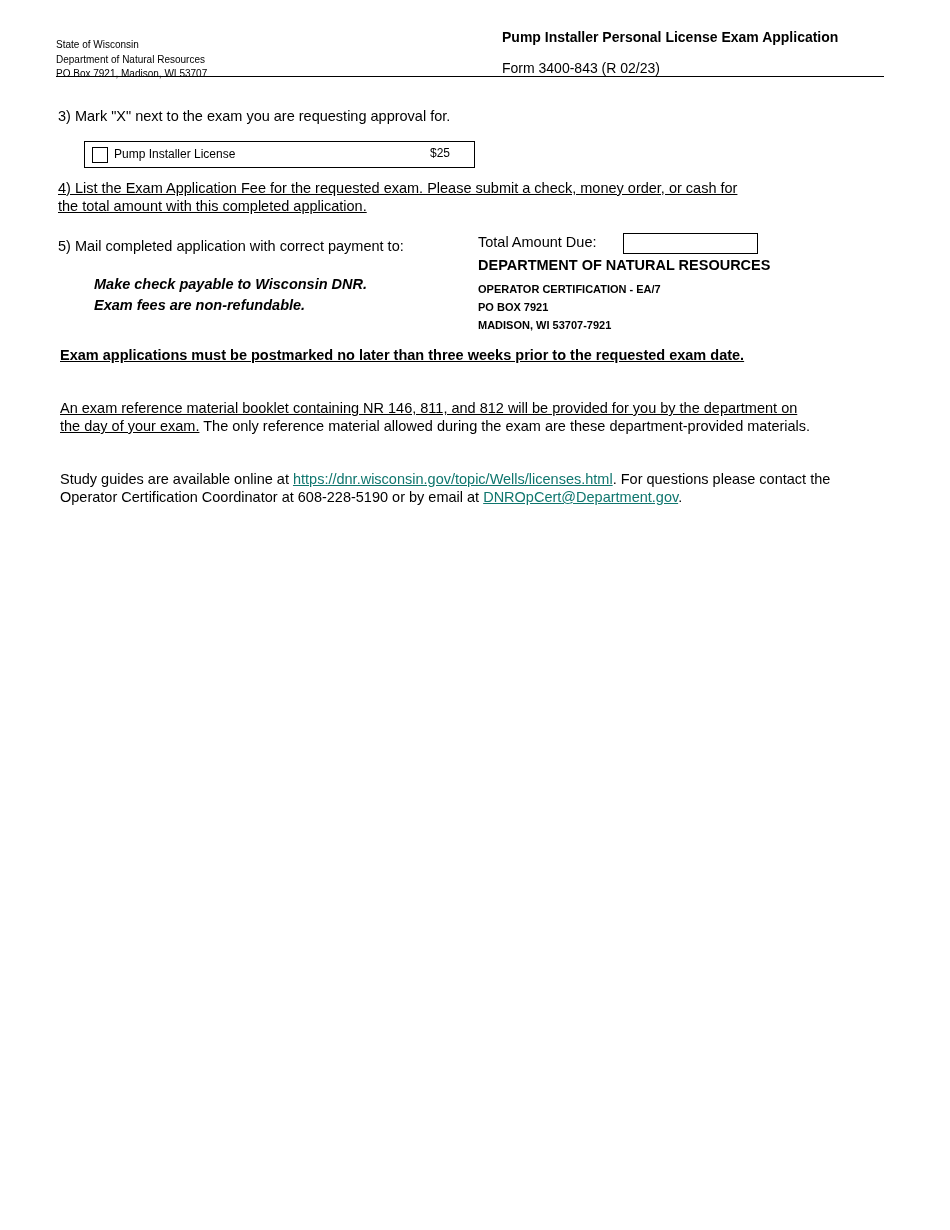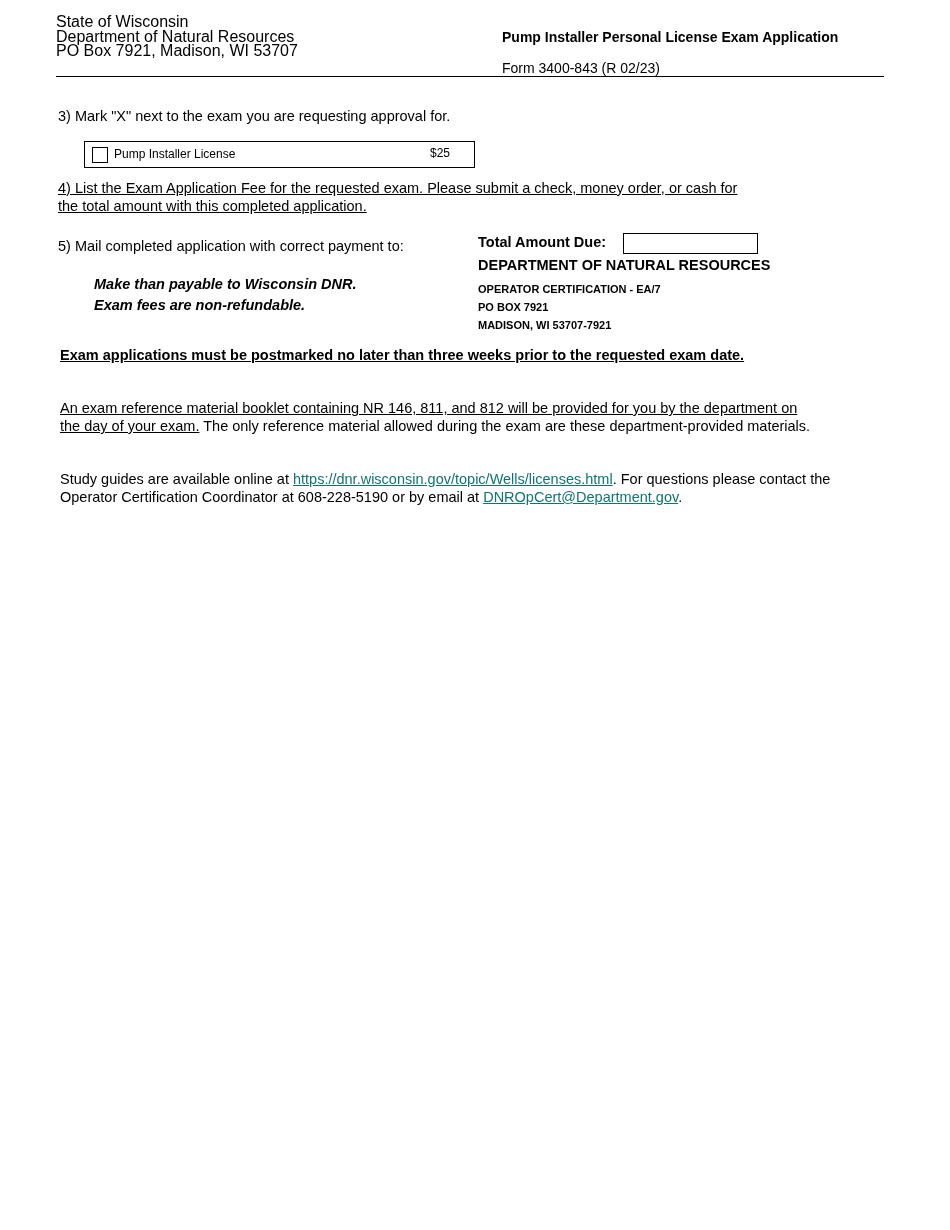--- a/index.html
+++ b/index.html
@@ -1,21 +1,21 @@
 <!DOCTYPE html>
 <html><head>
   <meta charset="utf-8">
   <style>
     html, body { margin: 0; padding: 0; background: #ffffff; }
     body {
       width: 950px; height: 1230px; position: relative; overflow: hidden;
       font-family: "Liberation Sans", sans-serif; color: #000;
     }
     .abs { position: absolute; }
-    .hdr-left { left: 56px; top: 15px; font-size: 16px; line-height: 14.5px; }
+    .hdr-left { left: 56px; top: 38px; font-size: 10px; line-height: 14.5px; }
     .hdr-right { left: 502px; top: 28px; }
     .hdr-title { font-size: 14px; font-weight: bold; line-height: 18px; }
     .hdr-form { font-size: 14px; line-height: 16px; margin-top: 14px; }
     .hdr-rule { left: 56px; top: 76px; width: 828px; height: 0; border-top: 1.3px solid #000; }
 
     .txt { font-size: 14.5px; line-height: 18px; }
     .s3 { left: 58px; top: 107px; }
     .exam-box {
       left: 84px; top: 141px; width: 391px; height: 27px;
       border: 1px solid #000; box-sizing: border-box; text-align: right;
@@ -24,21 +24,21 @@
       position: absolute; left: 7px; top: 5px; width: 16px; height: 16px;
       border: 1px solid #000; box-sizing: border-box; background: #fff; cursor: pointer;
     }
     .exam-label { position: absolute; left: 29px; top: 5px; font-size: 12px; line-height: 14px; }
     .exam-fee { position: absolute; left: 345px; top: 4px; font-size: 12px; line-height: 14px; }
 
     .s4 { left: 58px; top: 179px; width: 760px; text-decoration: underline; }
     .s5 { left: 58px; top: 237px; }
     .payable { left: 94px; top: 274px; font-size: 14.5px; line-height: 21px; font-weight: bold; font-style: italic; }
 
-    .total-label { left: 478px; top: 233px; font-size: 14.5px; font-weight: bold; line-height: 18px; }
+    .total-label { left: 478px; top: 233px; font-size: 14.5px; font-weight: normal; line-height: 18px; }
     .total-input {
       left: 623px; top: 233px; width: 135px; height: 21px; box-sizing: border-box;
       border: 1px solid #000; background: #fff; font-family: "Liberation Sans", sans-serif; font-size: 13px; padding: 0 4px;
     }
     .addr-line1 { left: 478px; top: 256px; font-size: 14.5px; font-weight: bold; line-height: 18px; }
     .addr-block { left: 478px; top: 280px; font-size: 11px; font-weight: bold; line-height: 18px; }
 
     .notice { left: 60px; top: 346px; width: 760px; font-size: 14.5px; line-height: 18px; }
     .notice .bold-u { font-weight: bold; text-decoration: underline; }
     .booklet { left: 60px; top: 399px; width: 760px; font-size: 14.5px; line-height: 18px; }
@@ -67,21 +67,21 @@
   <span class="exam-fee">$25</span>
 </div>
 
 <div class="abs txt s4">
   <div>4) List the Exam Application Fee for the requested exam. Please submit a check, money order, or cash for</div>
   <div>the total amount with this completed application.</div>
 </div>
 
 <div class="abs txt s5">5) Mail completed application with correct payment to:</div>
 <div class="abs payable">
-  <div>Make than payable to Wisconsin DNR.</div>
+  <div>Make check payable to Wisconsin DNR.</div>
   <div>Exam fees are non-refundable.</div>
 </div>
 
 <div class="abs total-label">Total Amount Due:</div>
 <input class="abs total-input" type="text" value="" style="">
 
 <div class="abs addr-line1">DEPARTMENT OF NATURAL RESOURCES</div>
 <div class="abs addr-block">
   <div>OPERATOR CERTIFICATION - EA/7</div>
   <div>PO BOX 7921</div>

